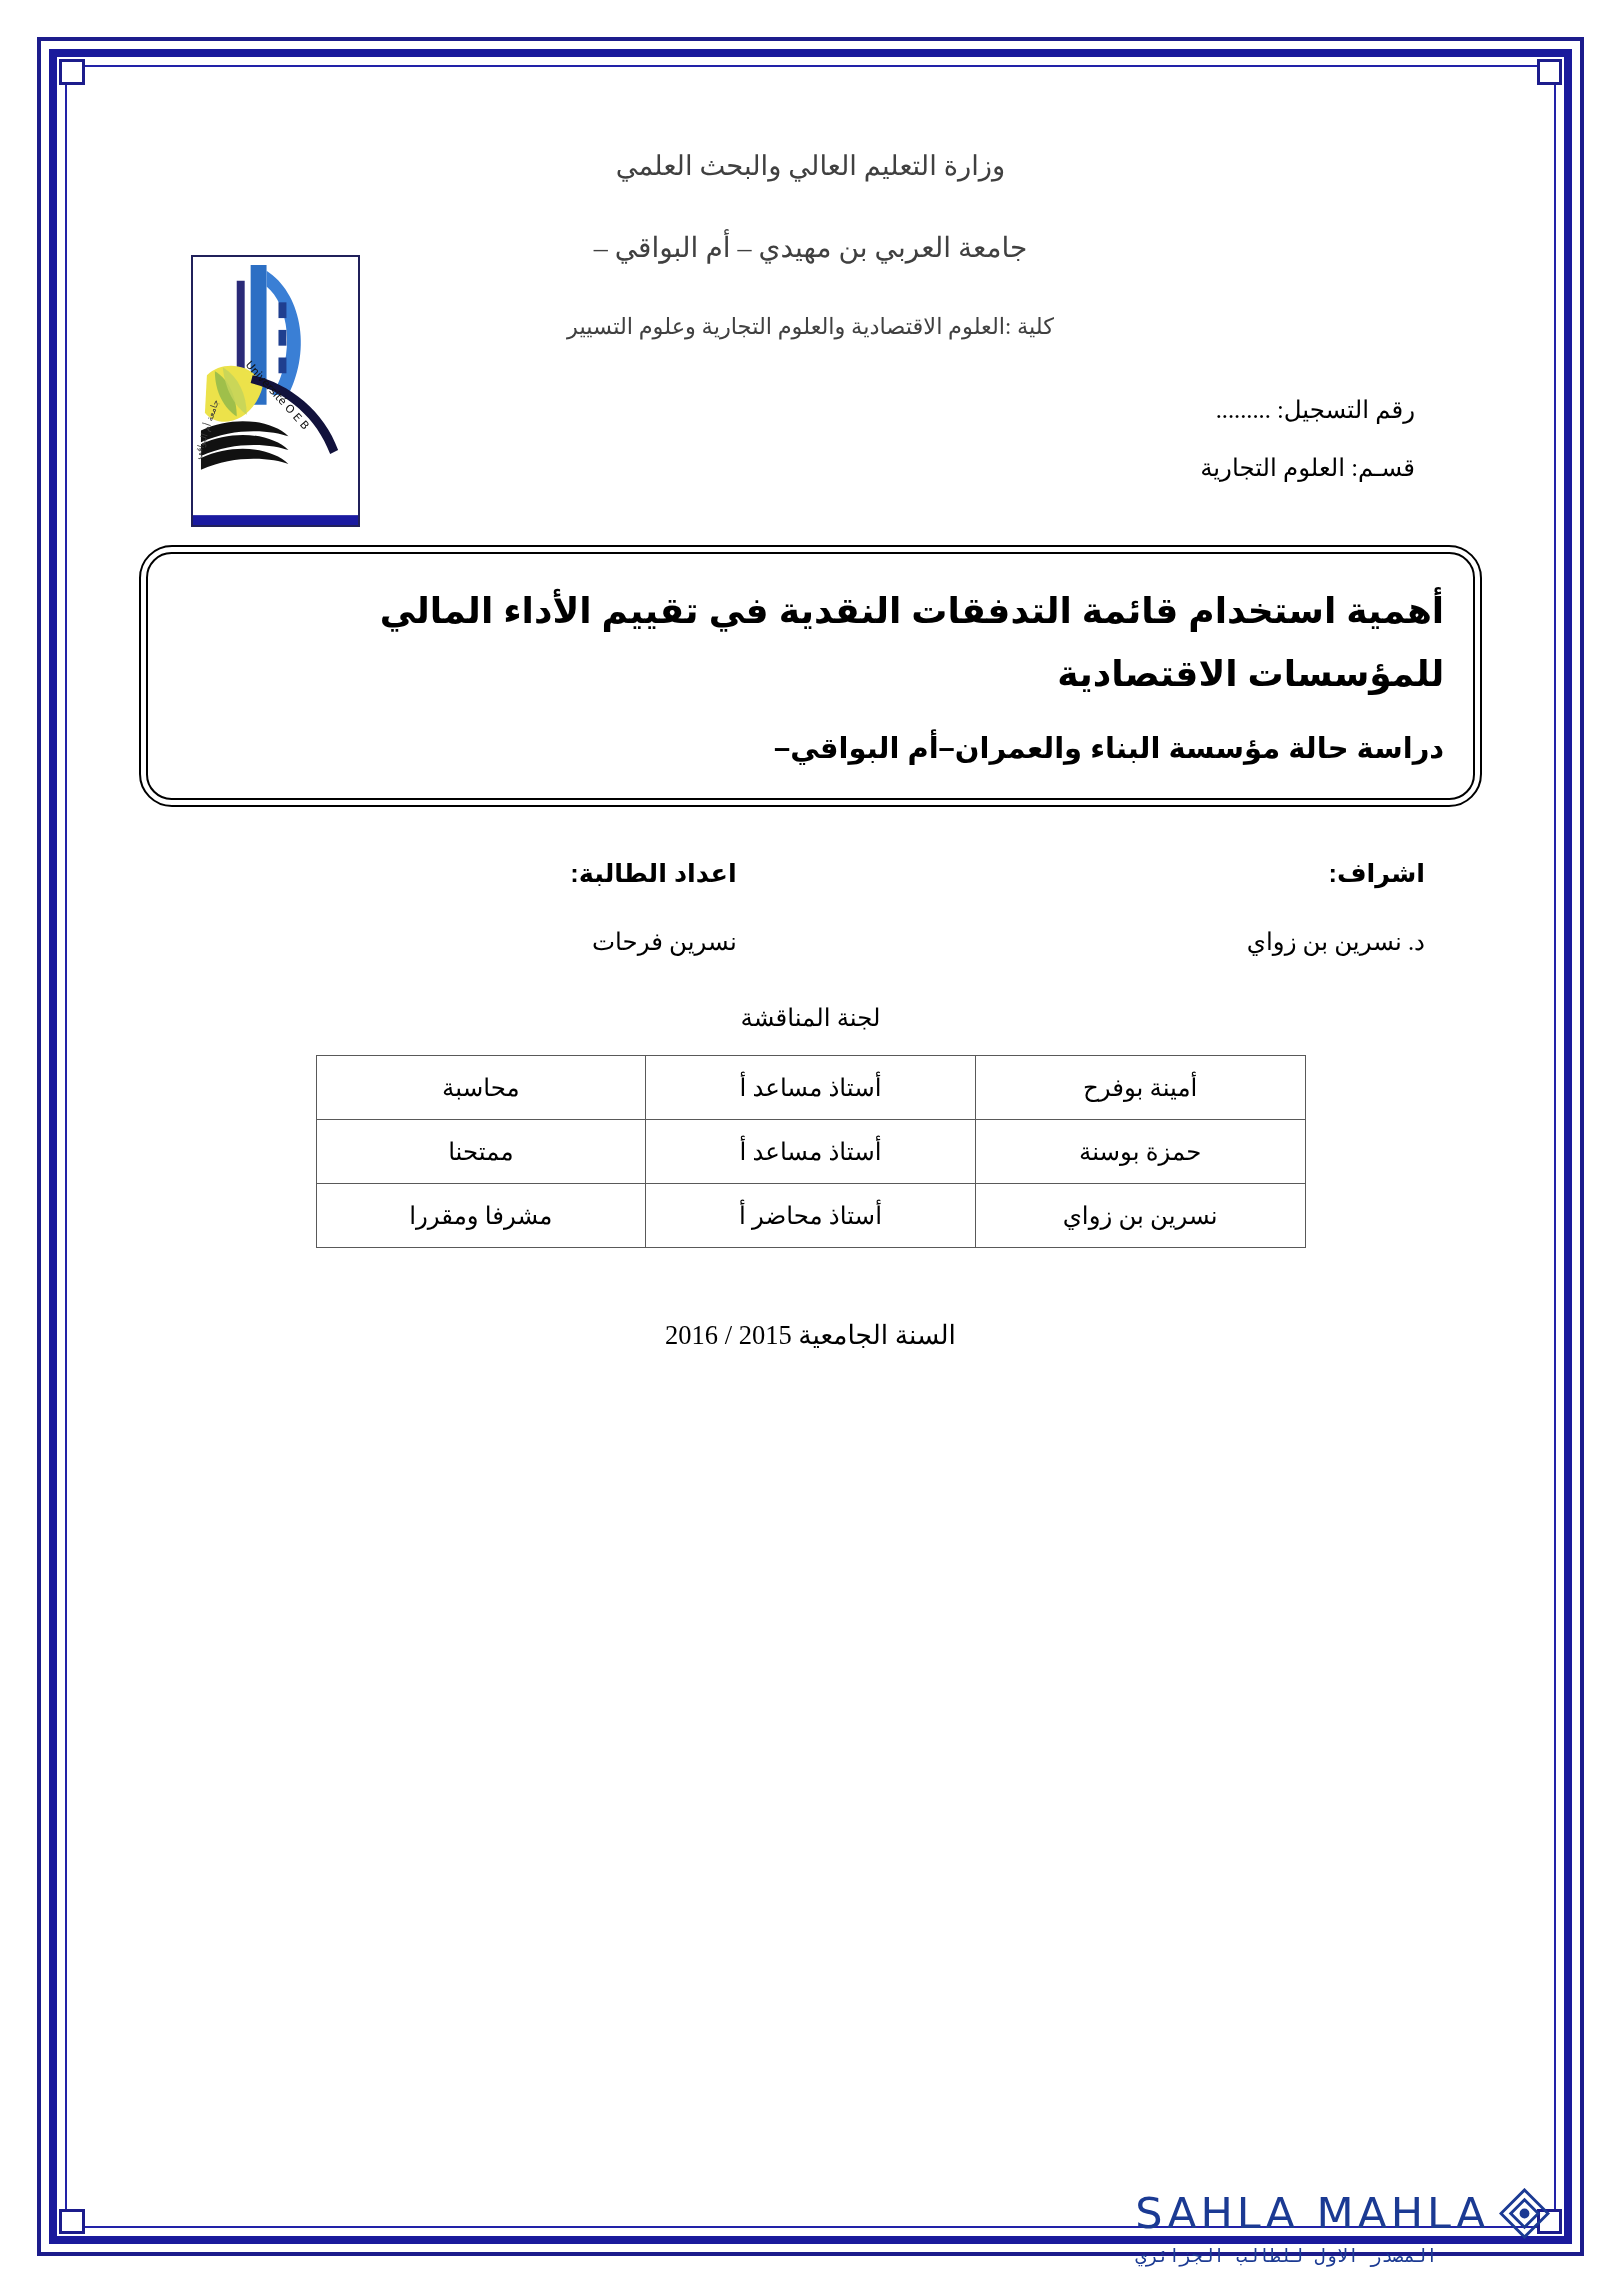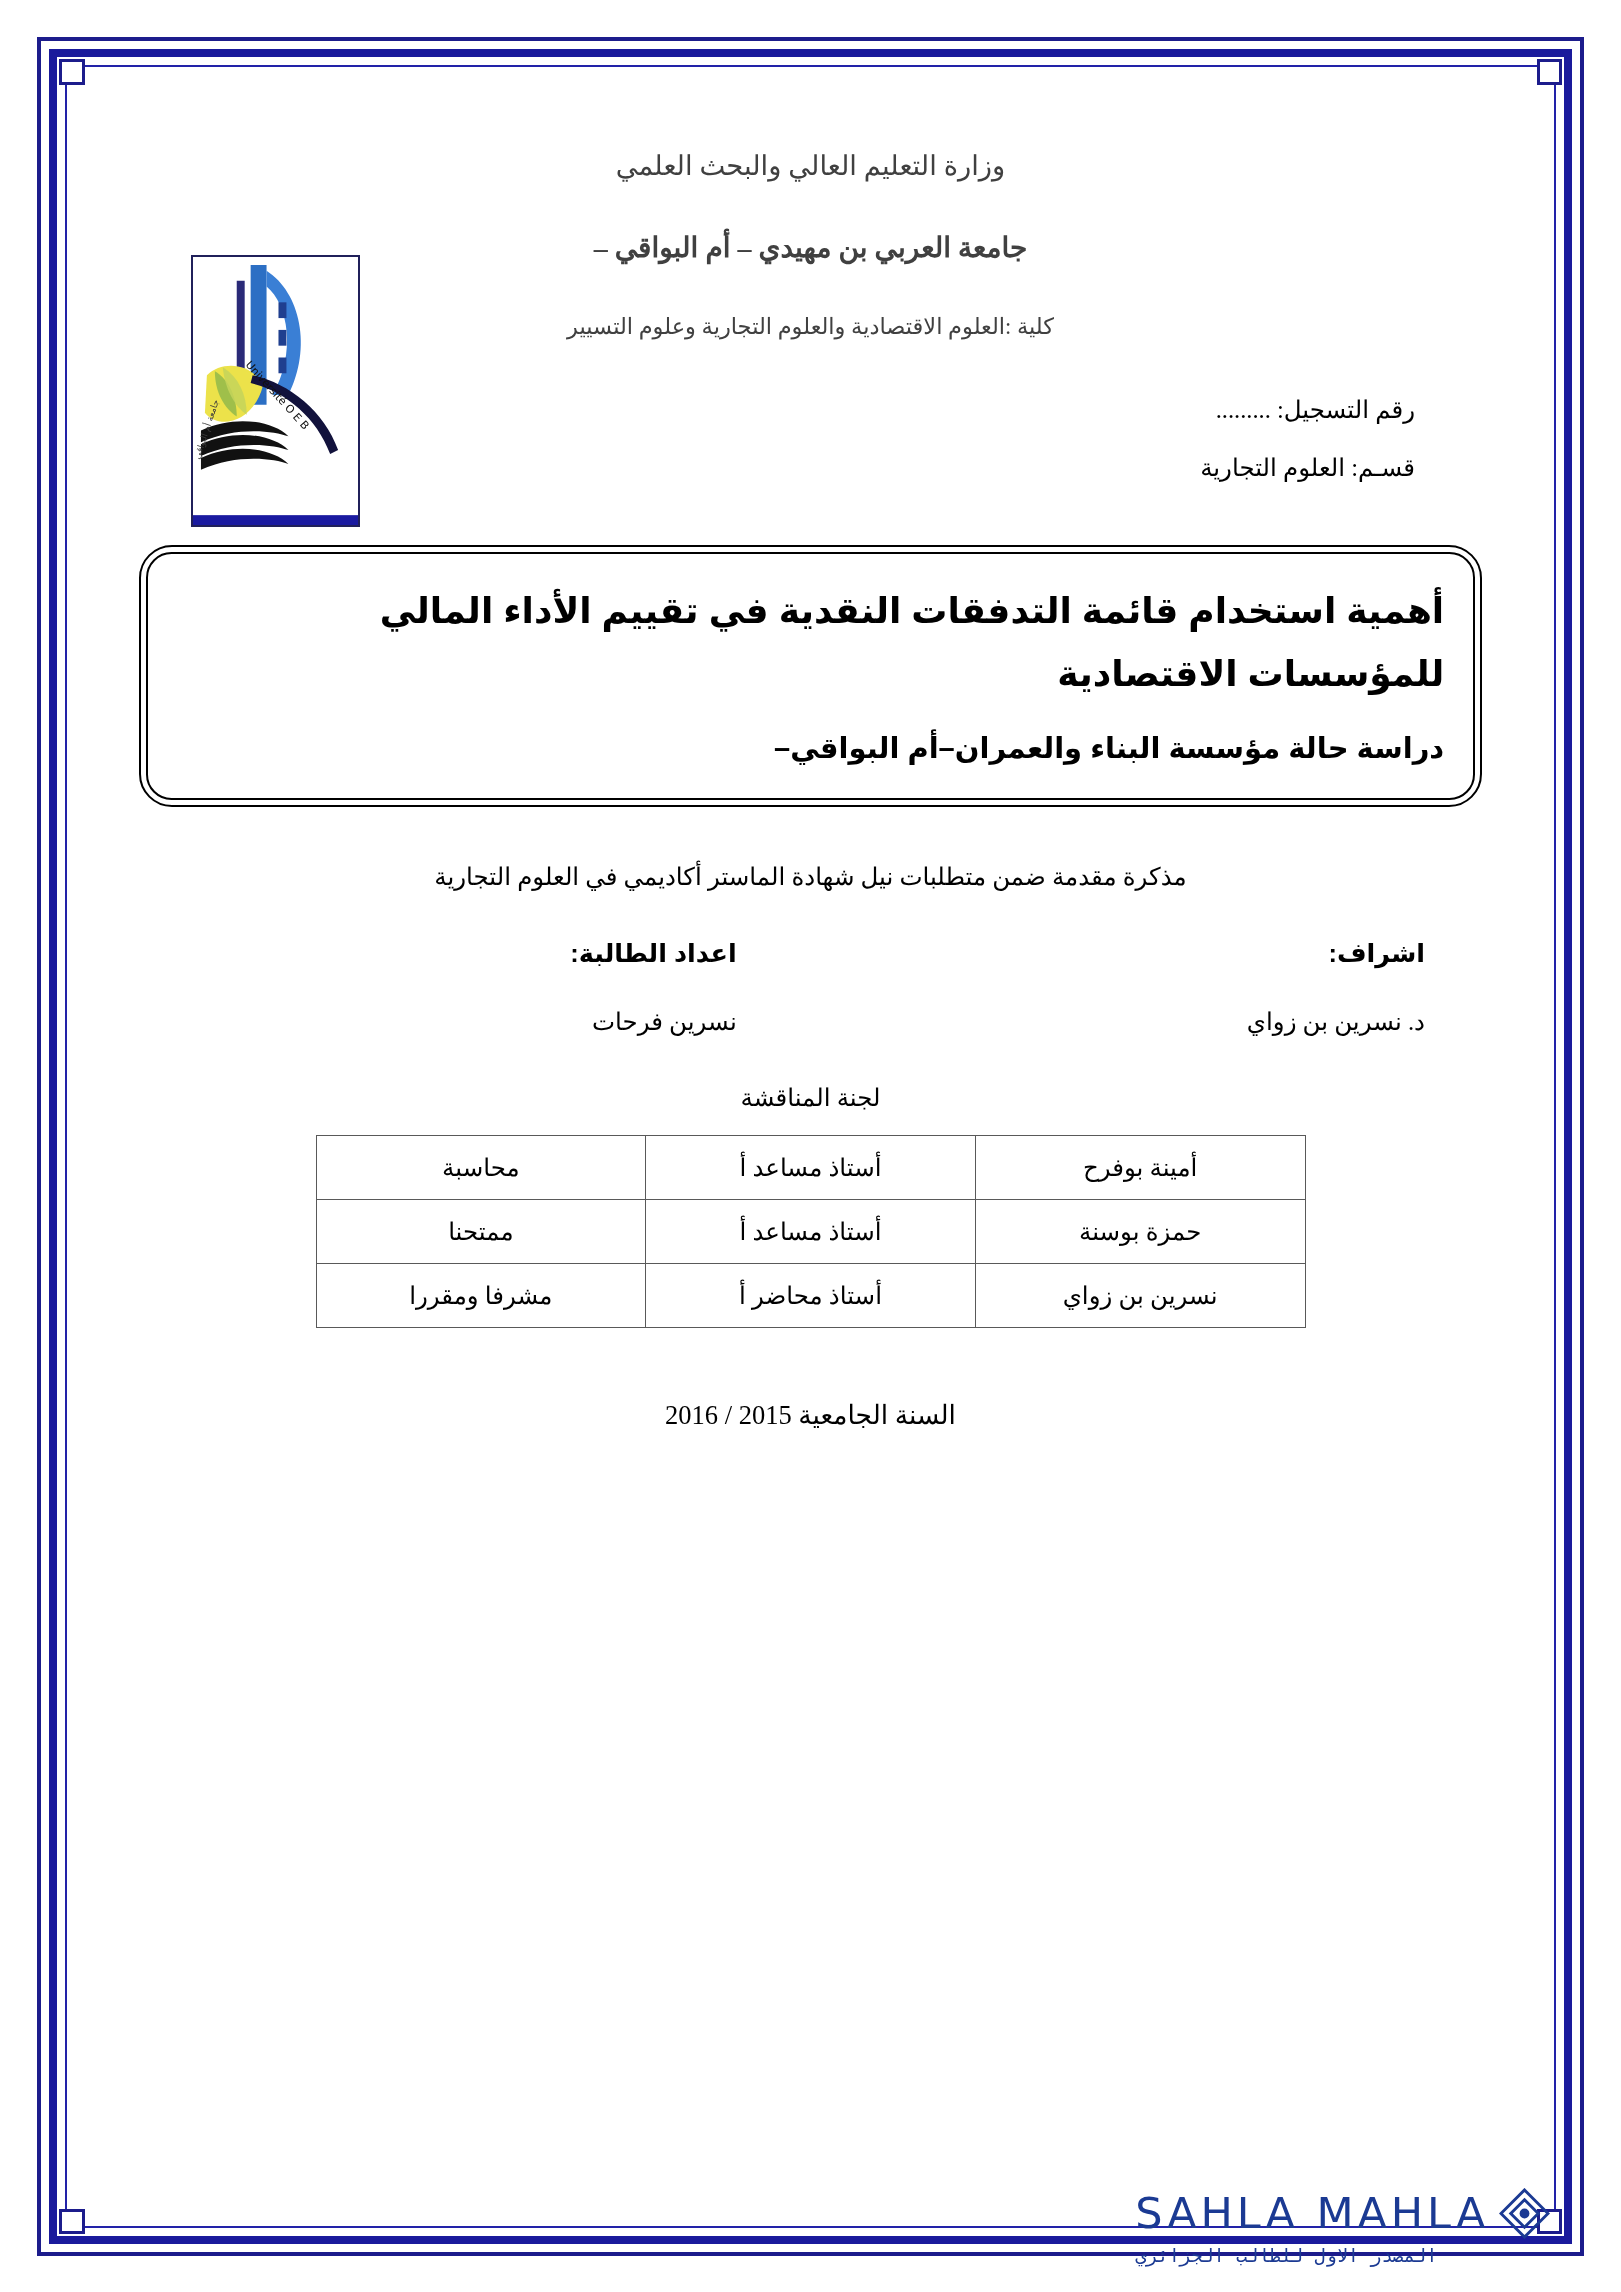--- a/index.html
+++ b/index.html
@@ -57,21 +57,21 @@
 
   
   .hdr-line {
     text-align: center;
     font-size: 26.5px;
     line-height: 1.4;
     letter-spacing: 0;
     color: #404040;
   }
   .hdr-ministry { margin-top: 57px; font-size: 27.4px; }
-  .hdr-university { margin-top: 43px; font-size: 28px; font-weight: bold; }
+  .hdr-university { margin-top: 43px; font-size: 28px; }
   .hdr-faculty { margin-top: 43px; font-size: 22.5px; }
 
   .right-meta {
     margin-top: 39px;
     padding-right: 118px;
     text-align: right;
     font-size: 24.5px;
     line-height: 2.35;
   }
 
@@ -263,21 +263,20 @@
       <div class="title-frame-inner">
         <div class="thesis-title">
           <div>أهمية استخدام قائمة التدفقات النقدية في تقييم الأداء المالي</div>
           <div>للمؤسسات الاقتصادية</div>
         </div>
         <div class="thesis-subtitle">دراسة حالة مؤسسة البناء والعمران–أم البواقي–</div>
       </div>
     </div>
   </div>
 
-  <div class="degree-line">مذكرة مقدمة ضمن متطلبات نيل شهادة الماستر أكاديمي في العلوم التجارية</div>
 
 
   <div class="authors">
     <div class="col left">
       <div class="author-label">اشراف:</div>
       <div class="author-name">د. نسرين بن زواي</div>
     </div>
     <div class="col right">
       <div class="author-label">اعداد الطالبة:</div>
       <div class="author-name">نسرين فرحات</div>

